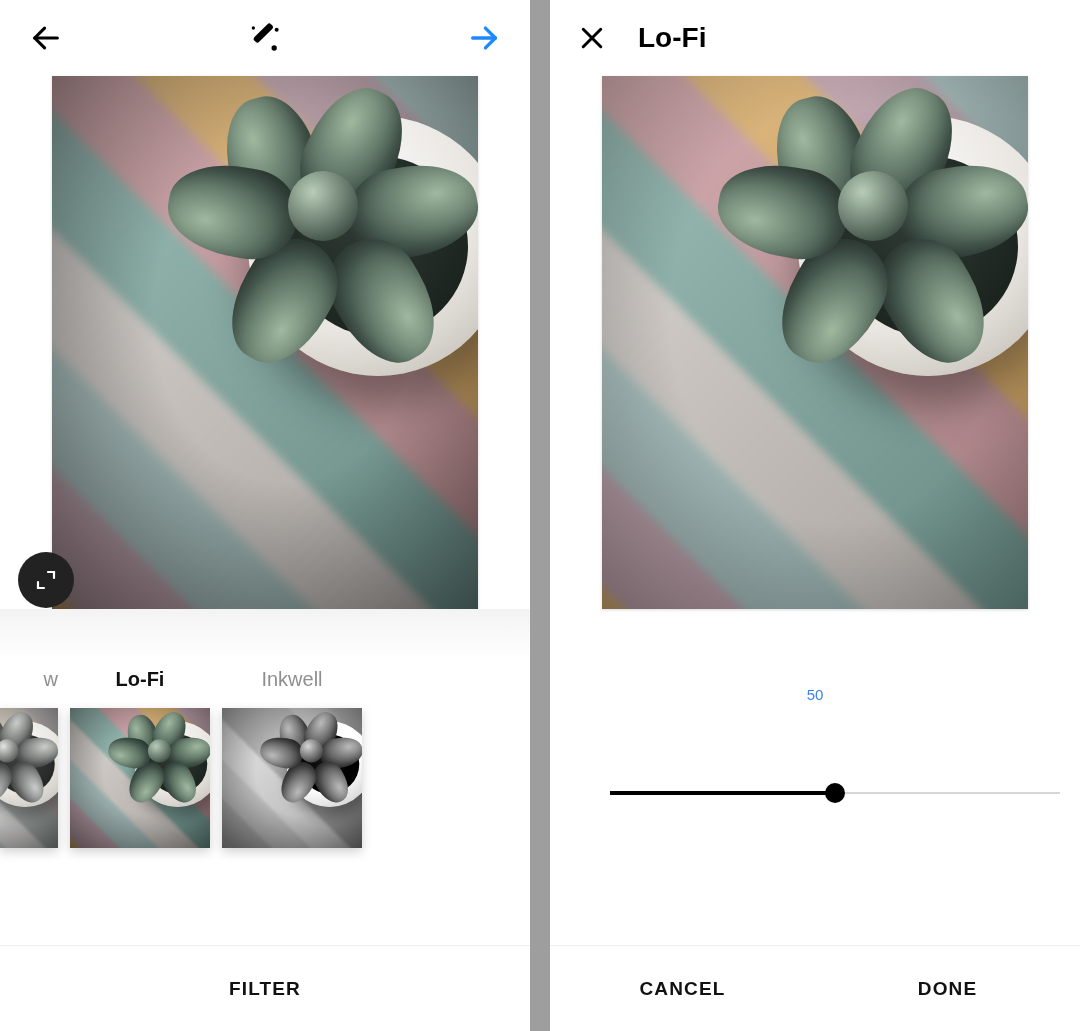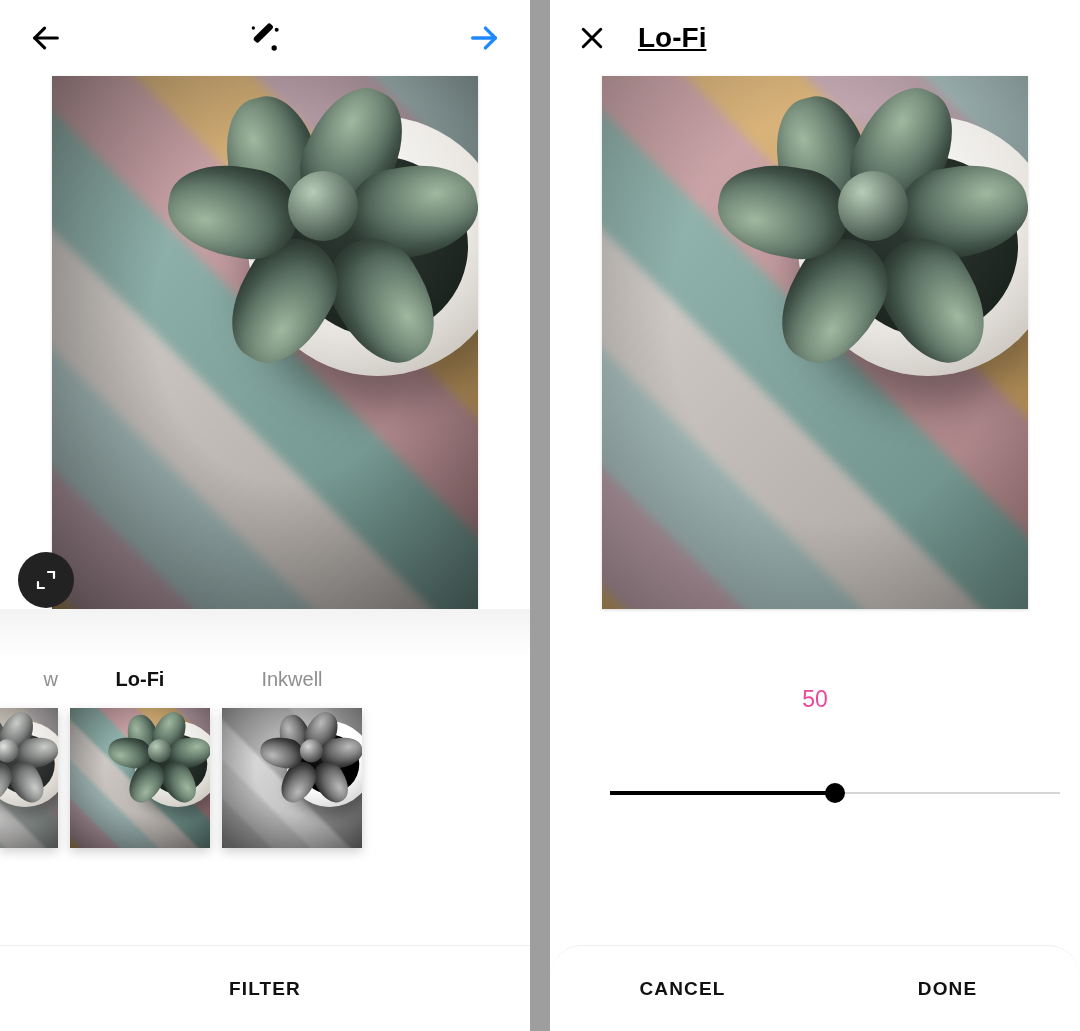--- a/index.html
+++ b/index.html
@@ -1,18 +1,18 @@
 <!DOCTYPE html>
 <html><head>
 <meta charset="utf-8">
 <style>
   * { box-sizing: border-box; margin: 0; padding: 0; }
   html, body { width: 1080px; height: 1031px; font-family: -apple-system, "Helvetica Neue", Arial, sans-serif; background:#fff; }
   .stage { display:flex; width:1080px; height:1031px; }
-  .pane { position:relative; flex:0 0 530px; height:1031px; background:#fff; overflow:hidden;text-decoration:underline; }
+  .pane { position:relative; flex:0 0 530px; height:1031px; background:#fff; overflow:hidden; }
   .divider { flex:0 0 20px; background:#9e9e9e; height:1031px; }
 
   
   .hdr { height:76px; display:flex; align-items:center; justify-content:space-between; padding:0 24px; }
   .hdr .center { position:absolute; left:50%; transform:translateX(-50%); }
   .icon-btn { width:44px; height:44px; display:flex; align-items:center; justify-content:center; cursor:pointer; }
   .hdr-right .title { font-size:28px; font-weight:700; color:#000; margin-left:24px; }
   .hdr-right { justify-content:flex-start; padding:0 20px; }
 
   
@@ -69,27 +69,27 @@
   .thumb .succ{ transform:scale(.33); transform-origin:top left; width:426px; height:426px;}
   .thumb.partial{ width:58px;}
   .thumb.partial .succ{ transform:scale(.33) translateX(-250px);}
 
   
   .tabs{ position:absolute; left:0; right:0; bottom:0; height:86px; display:flex; border-top:1px solid #eee;justify-content:space-between;}
   .tab{ flex:1; display:flex; align-items:center; justify-content:center; font-size:19px; font-weight:700; letter-spacing:.06em; color:#9b9b9b; cursor:pointer;}
   .tab.active{ color:#111;}
 
   
-  .slider-value{ position:absolute; top:686px; left:0; right:0; text-align:center; font-size:23px; color:#ec4899;}
+  .slider-value{ position:absolute; top:686px; left:0; right:0; text-align:center; font-size:15px; color:#3b82f6;}
   .slider-wrap{ position:absolute; top:778px; left:60px; right:20px; height:30px;}
   .track-bg{ position:absolute; top:14px; left:0; right:0; height:2px; background:#d6d6d6;}
   .track-fill{ position:absolute; top:13px; left:0; height:4px; background:#000;}
   .knob{ position:absolute; top:5px; width:20px; height:20px; border-radius:50%; background:#000;}
 
-  .actions{ position:absolute; left:0; right:0; bottom:0; height:86px; display:flex; border-top:1px solid #eee;border-radius:32px;}
+  .actions{ position:absolute; left:0; right:0; bottom:0; height:86px; display:flex; border-top:1px solid #eee;}
   .action{ flex:1; display:flex; align-items:center; justify-content:center; font-size:19px; font-weight:700; letter-spacing:.06em; color:#111; cursor:pointer;}
 
   svg{ display:block; }
 </style>
 </head>
 <body>
 
 <div class="stage">
 
   <div class="pane">

